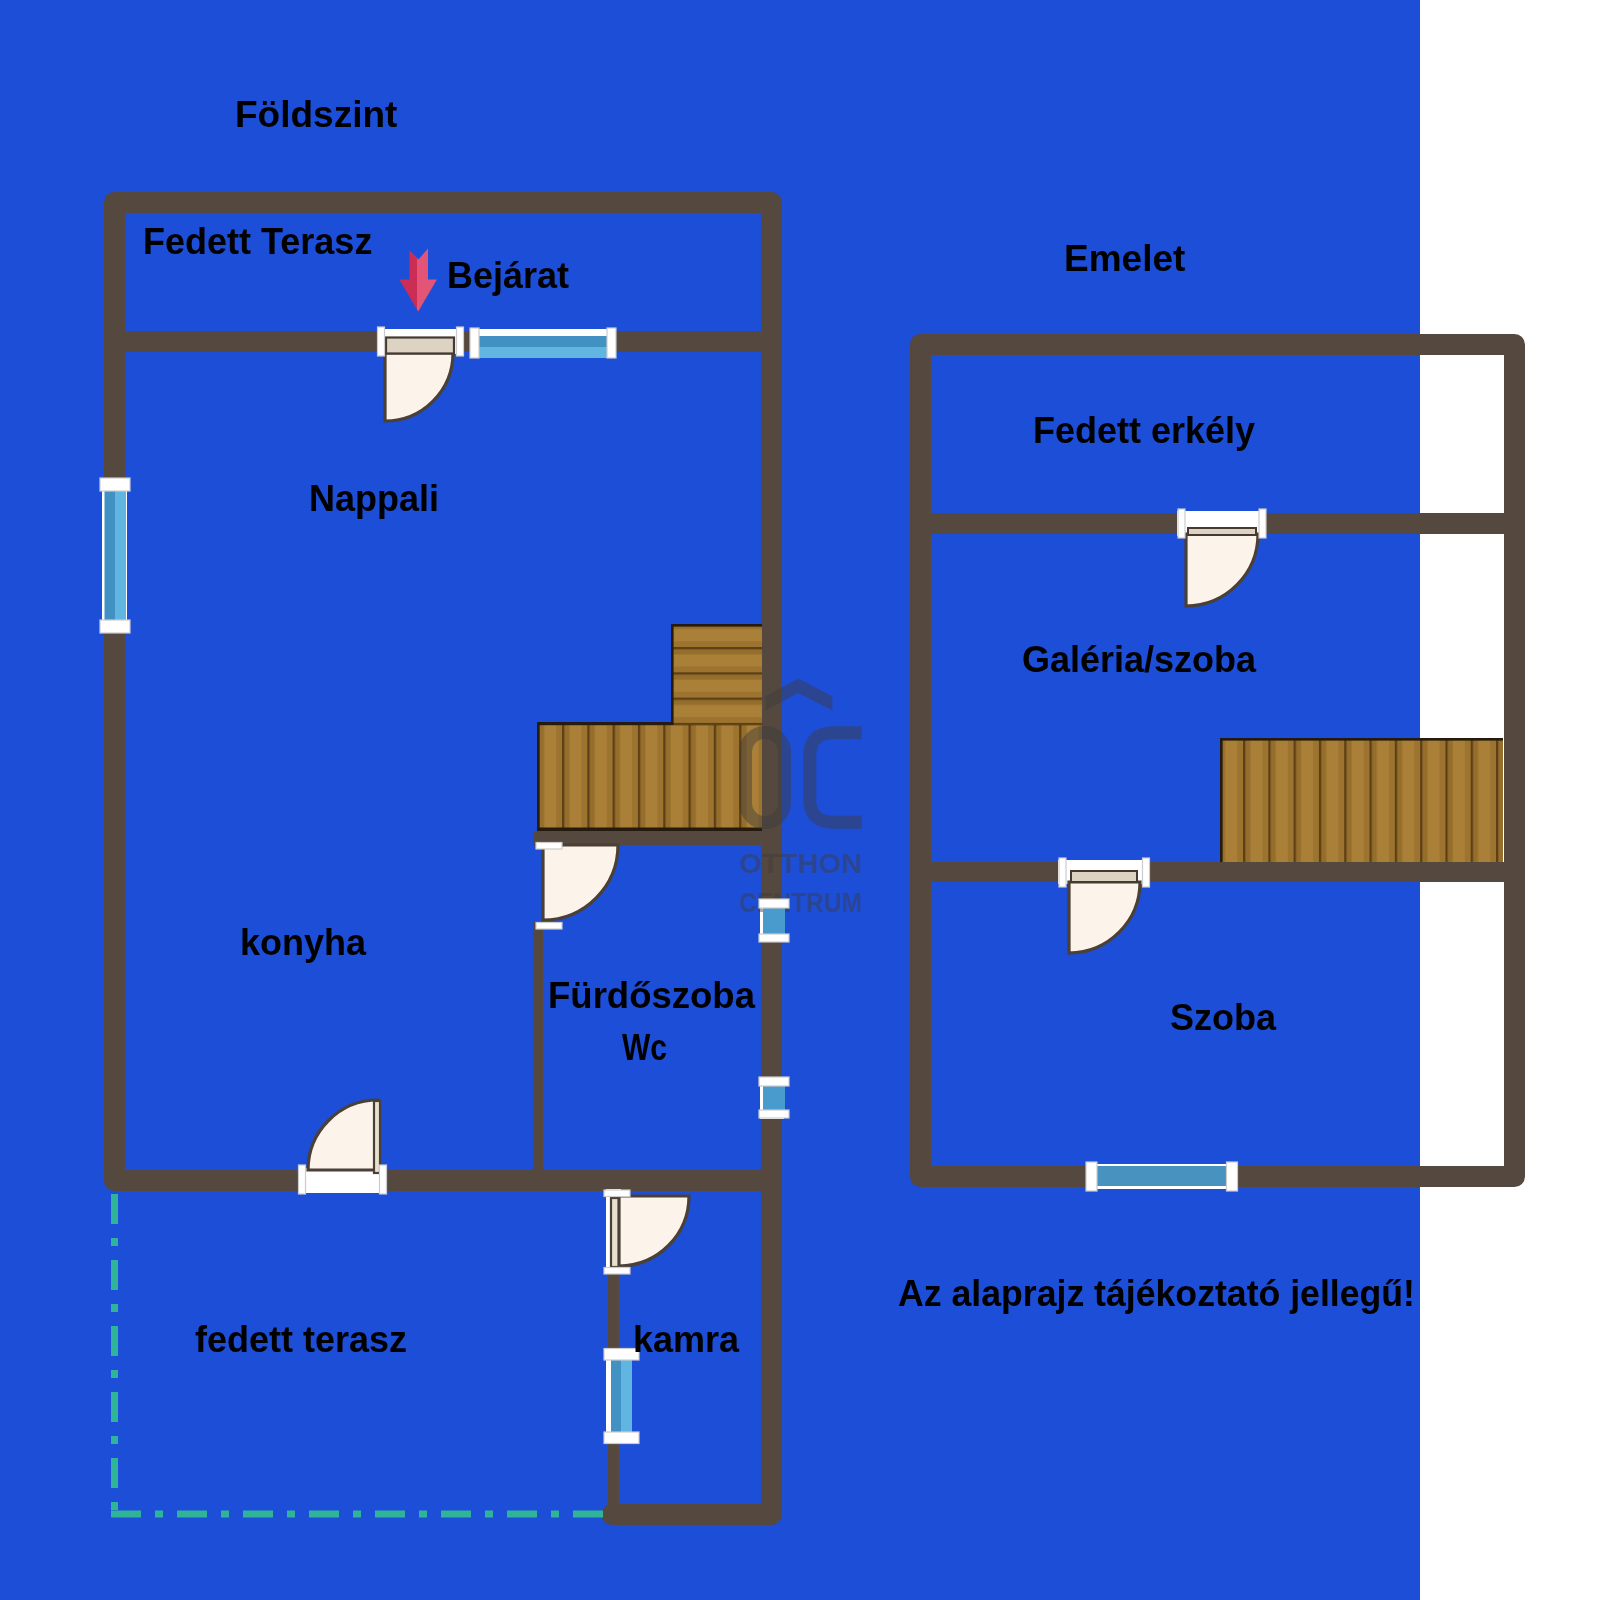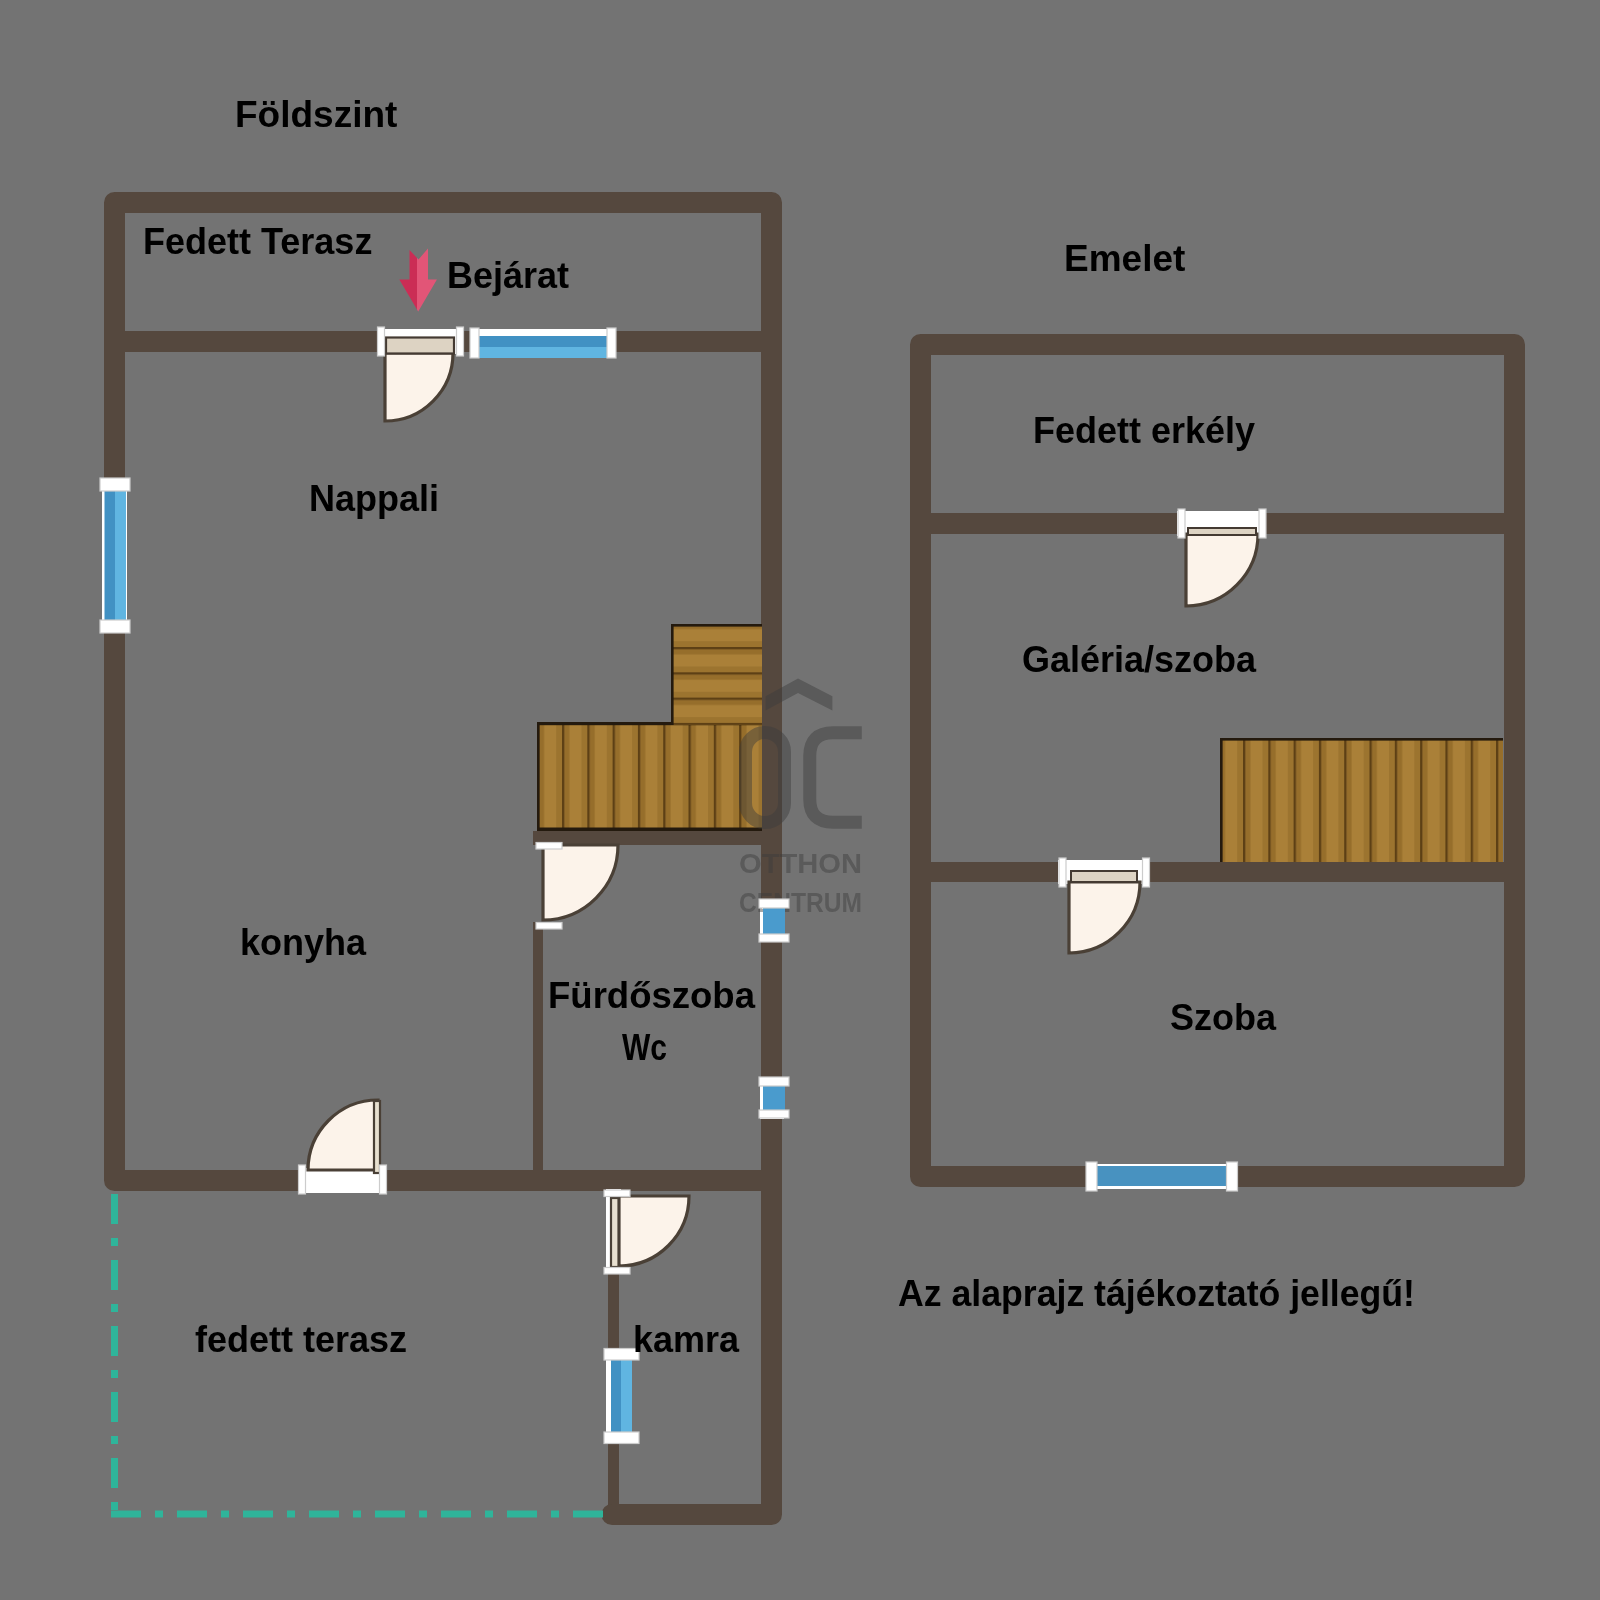--- a/index.html
+++ b/index.html
@@ -1,16 +1,16 @@
 <!DOCTYPE html>
 <html><head>
 <meta charset="utf-8">
 <style>
 html,body{margin:0;padding:0;background:#ffffff;}
-#page{position:relative;width:1600px;height:1600px;background:#737373;font-family:"Liberation Sans",sans-serif;}
+#page{position:relative;width:1420px;height:1600px;background:#1d4ed8;font-family:"Liberation Sans",sans-serif;}
 svg{display:block;}
 text{font-family:"Liberation Sans",sans-serif;font-weight:bold;}
 </style>
 </head>
 <body>
 <div id="page">
 <svg width="1600" height="1600" viewBox="0 0 1600 1600">
 <defs>
 <pattern id="woodV" x="5.4" width="25.3" height="40" patternUnits="userSpaceOnUse">
   <rect x="0" y="0" width="25.3" height="40" fill="#aa8038"></rect>

